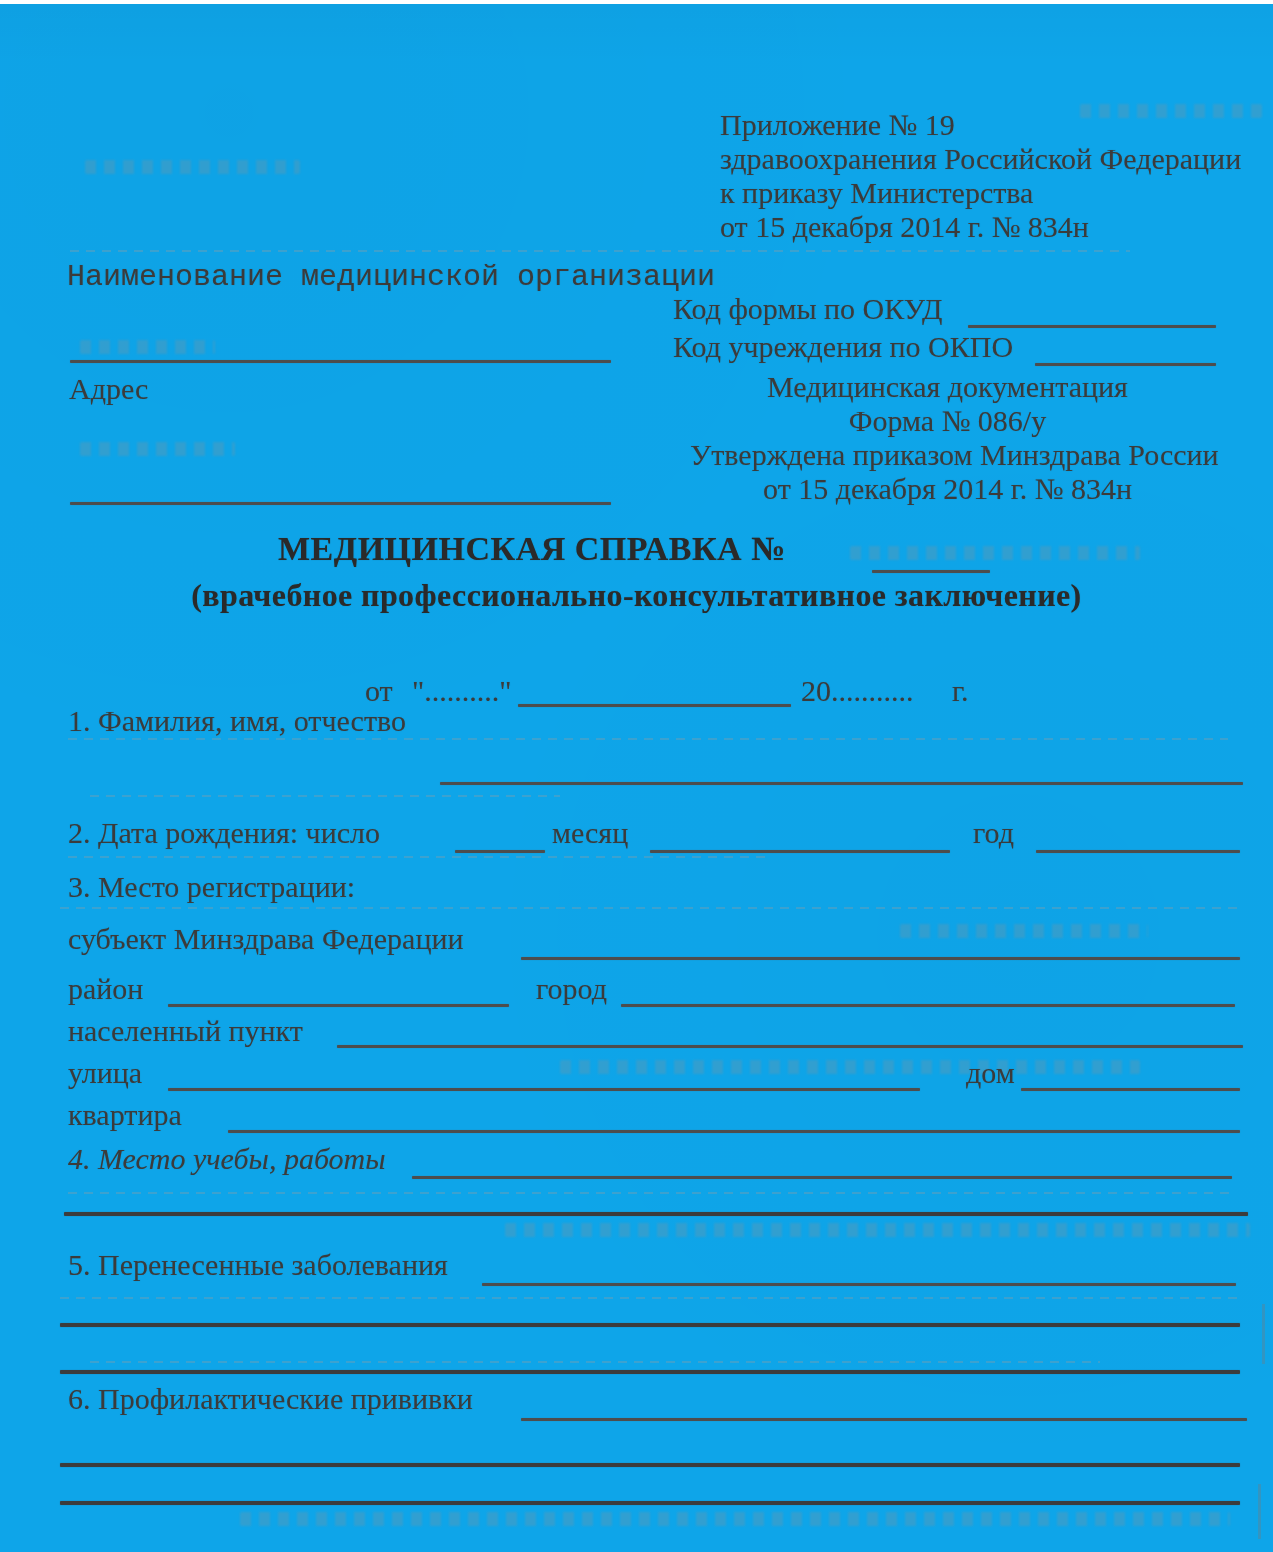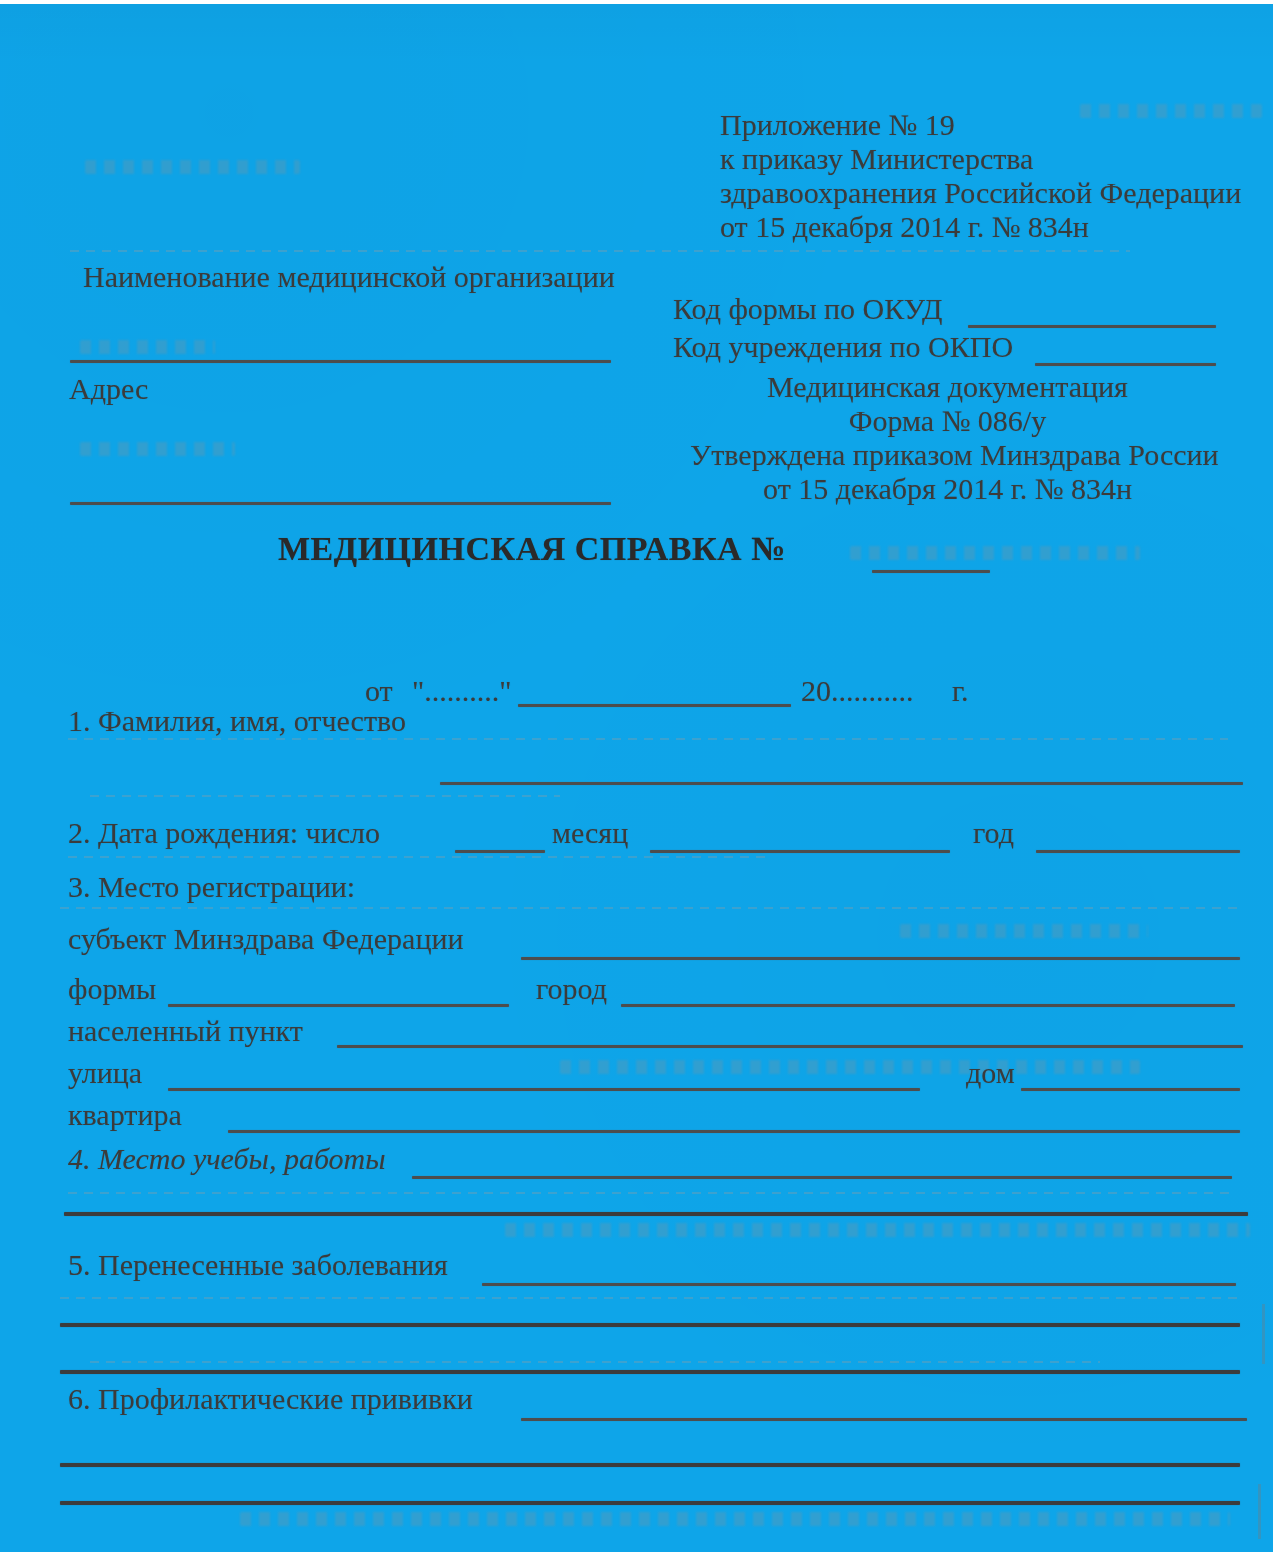--- a/index.html
+++ b/index.html
@@ -88,45 +88,46 @@
   <div class="bleedline" style="left:68px;top:734px;width:1160px;"></div>
   <div class="bleedline" style="left:60px;top:903px;width:1180px;"></div>
   <div class="bleedline" style="left:68px;top:1188px;width:1165px;"></div>
   <div class="bleedline" style="left:60px;top:1293px;width:1180px;"></div>
   <div class="bleedline" style="left:90px;top:1357px;width:1010px;"></div>
   <div class="edge-mark" style="left:1262px;top:1300px;height:60px;"></div>
   <div class="edge-mark" style="left:1258px;top:1480px;height:55px;"></div>
 
   <div class="blk appendix" style="left:720px;top:104px;width:545px;">
     <div class="t">Приложение № 19</div>
+    <div class="t">здравоохранения Российской Федерации</div>
     <div class="t">к приказу Министерства</div>
-    <div class="t">здравоохранения Российской Федерации</div>
     <div class="t">от 15 декабря 2014 г. № 834н</div>
   </div>
 
-  <div class="t" style="left:83px;top:256px;">Наименование медицинской организации</div>
+  <div class="t" style="left:67px;top:256px;font-family:Liberation Mono, monospace;">Наименование медицинской организации</div>
   <div class="t" style="left:673px;top:288px;">Код формы по ОКУД</div>
   <div class="fill-line" style="left:968px;top:321px;width:248px;"></div>
   <div class="t" style="left:673px;top:326px;">Код учреждения по ОКПО</div>
   <div class="fill-line" style="left:1035px;top:359px;width:181px;"></div>
 
   <div class="fill-line" style="left:70px;top:356px;width:541px;"></div>
   <div class="t" style="left:69px;top:368px;">Адрес</div>
 
   <div class="blk doc-info" style="left:690px;top:366px;width:515px;">
     <div class="t">Медицинская документация</div>
     <div class="t">Форма № 086/у</div>
     <div class="t">Утверждена приказом Минздрава России</div>
     <div class="t">от 15 декабря 2014 г. № 834н</div>
   </div>
 
   <div class="fill-line" style="left:70px;top:498px;width:541px;"></div>
 
   <div class="t title" style="left:278px;top:528px;">МЕДИЦИНСКАЯ СПРАВКА №</div>
   <div class="fill-line" style="left:872px;top:566px;width:118px;"></div>
+  <div class="t subtitle" style="top:574px;">(врачебное профессионально-консультативное заключение)</div>
 
   <div class="t" style="left:365px;top:670px;">от</div>
   <div class="t" style="left:412px;top:670px;">".........."</div>
   <div class="fill-line" style="left:518px;top:700px;width:273px;"></div>
   <div class="t" style="left:801px;top:670px;">20...........</div>
   <div class="t" style="left:952px;top:670px;">г.</div>
 
   <div class="t" style="left:68px;top:700px;">1. Фамилия, имя, отчество</div>
   <div class="fill-line" style="left:440px;top:778px;width:803px;"></div>
 
@@ -135,21 +136,21 @@
   <div class="t" style="left:552px;top:812px;">месяц</div>
   <div class="fill-line" style="left:650px;top:846px;width:300px;"></div>
   <div class="t" style="left:973px;top:812px;">год</div>
   <div class="fill-line" style="left:1036px;top:846px;width:204px;"></div>
 
   <div class="t" style="left:68px;top:866px;">3. Место регистрации:</div>
 
   <div class="t" style="left:68px;top:918px;">субъект Минздрава Федерации</div>
   <div class="fill-line" style="left:521px;top:953px;width:719px;"></div>
 
-  <div class="t" style="left:68px;top:968px;">формы</div>
+  <div class="t" style="left:68px;top:968px;">район</div>
   <div class="fill-line" style="left:168px;top:1000px;width:341px;"></div>
   <div class="t" style="left:536px;top:968px;">город</div>
   <div class="fill-line" style="left:621px;top:1000px;width:614px;"></div>
 
   <div class="t" style="left:68px;top:1010px;">населенный пункт</div>
   <div class="fill-line" style="left:337px;top:1041px;width:906px;"></div>
 
   <div class="t" style="left:68px;top:1052px;">улица</div>
   <div class="fill-line" style="left:168px;top:1084px;width:752px;"></div>
   <div class="t" style="left:966px;top:1052px;">дом</div>

